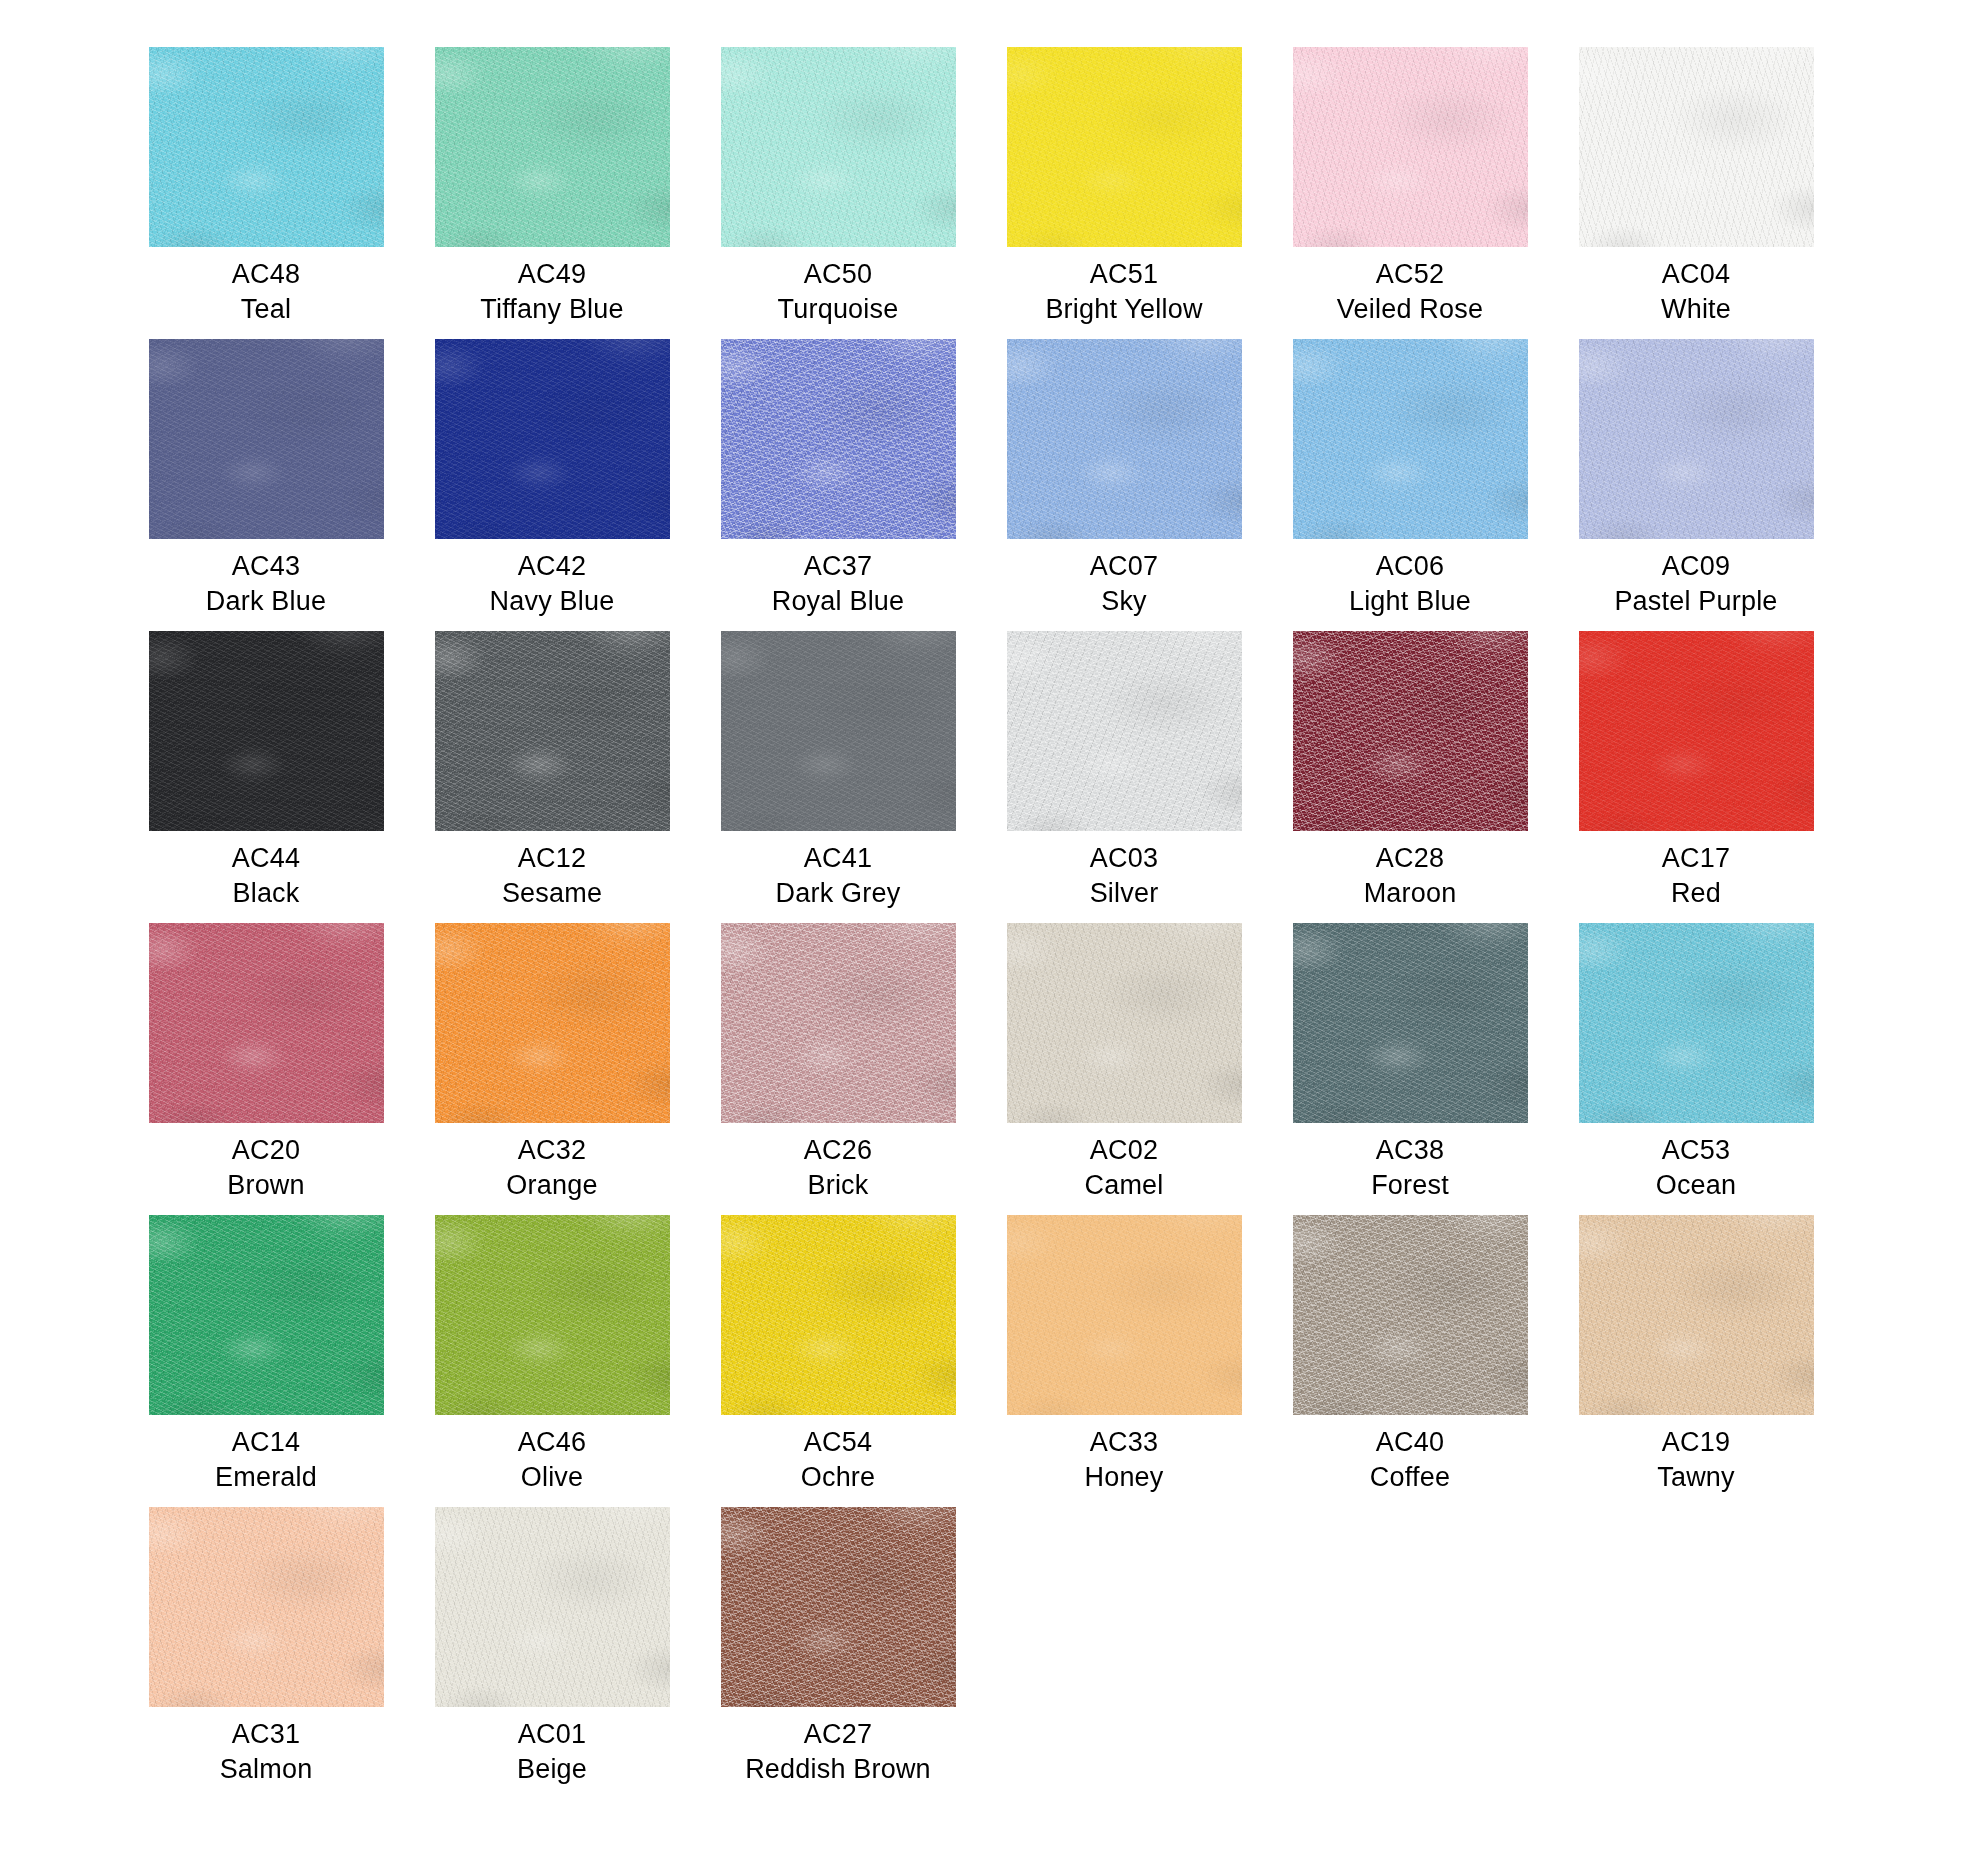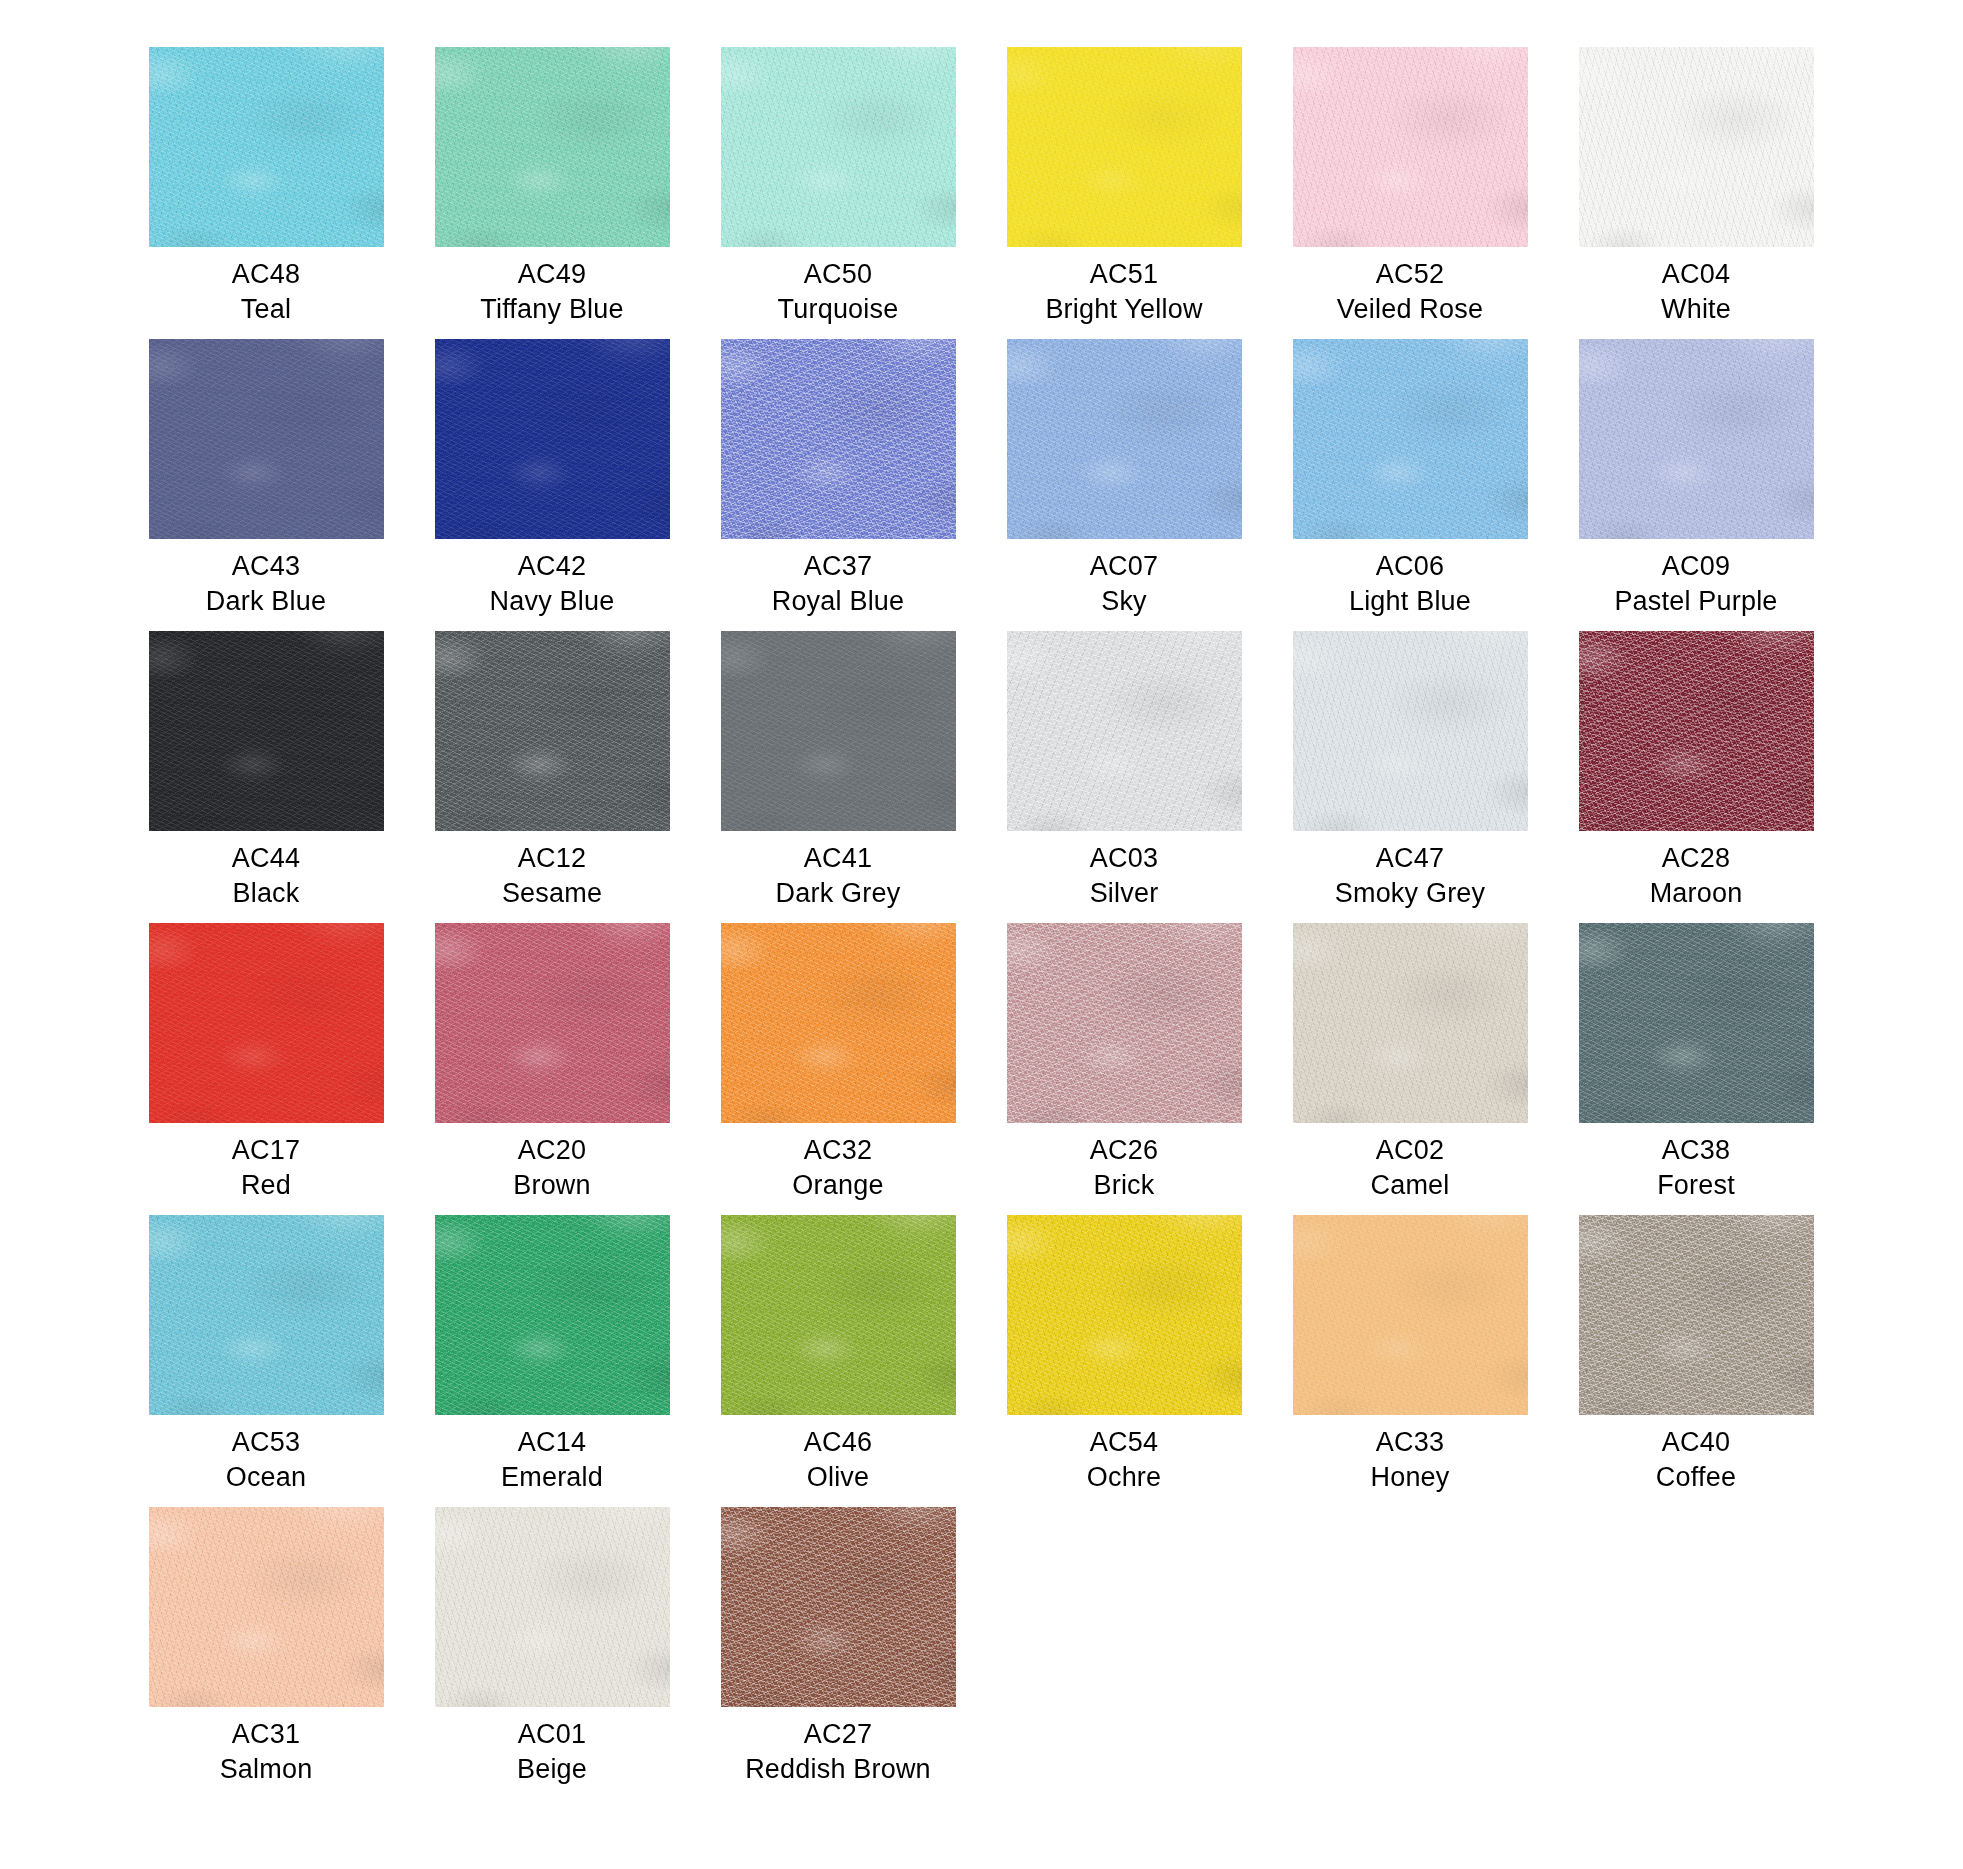--- a/index.html
+++ b/index.html
@@ -254,29 +254,20 @@
         <div class="swatch-wrap">
           <div class="swatch fibrous" style="background-color: rgb(216, 218, 219);"></div>
         </div>
         <div class="labels">
           <span class="code">AC03</span>
           <span class="name">Silver</span>
         </div>
       </div>
       <div class="cell">
         <div class="swatch-wrap">
-          <div class="swatch" style="background-color: rgb(221, 227, 230);"></div>
-        </div>
-        <div class="labels">
-          <span class="code">AC47</span>
-          <span class="name">Smoky Grey</span>
-        </div>
-      </div>
-      <div class="cell">
-        <div class="swatch-wrap">
           <div class="swatch fibrous" style="background-color: rgb(123, 34, 50);"></div>
         </div>
         <div class="labels">
           <span class="code">AC28</span>
           <span class="name">Maroon</span>
         </div>
       </div>
       <div class="cell">
         <div class="swatch-wrap">
           <div class="swatch smooth" style="background-color: rgb(224, 50, 41);"></div>
@@ -380,20 +371,29 @@
         <div class="swatch-wrap">
           <div class="swatch fibrous" style="background-color: rgb(157, 145, 132);"></div>
         </div>
         <div class="labels">
           <span class="code">AC40</span>
           <span class="name">Coffee</span>
         </div>
       </div>
       <div class="cell">
         <div class="swatch-wrap">
+          <div class="swatch" style="background-color: rgb(227, 197, 163);"></div>
+        </div>
+        <div class="labels">
+          <span class="code">AC19</span>
+          <span class="name">Tawny</span>
+        </div>
+      </div>
+      <div class="cell">
+        <div class="swatch-wrap">
           <div class="swatch" style="background-color: rgb(247, 198, 168);"></div>
         </div>
         <div class="labels">
           <span class="code">AC31</span>
           <span class="name">Salmon</span>
         </div>
       </div>
       <div class="cell">
         <div class="swatch-wrap">
           <div class="swatch" style="background-color: rgb(230, 228, 218);"></div>

